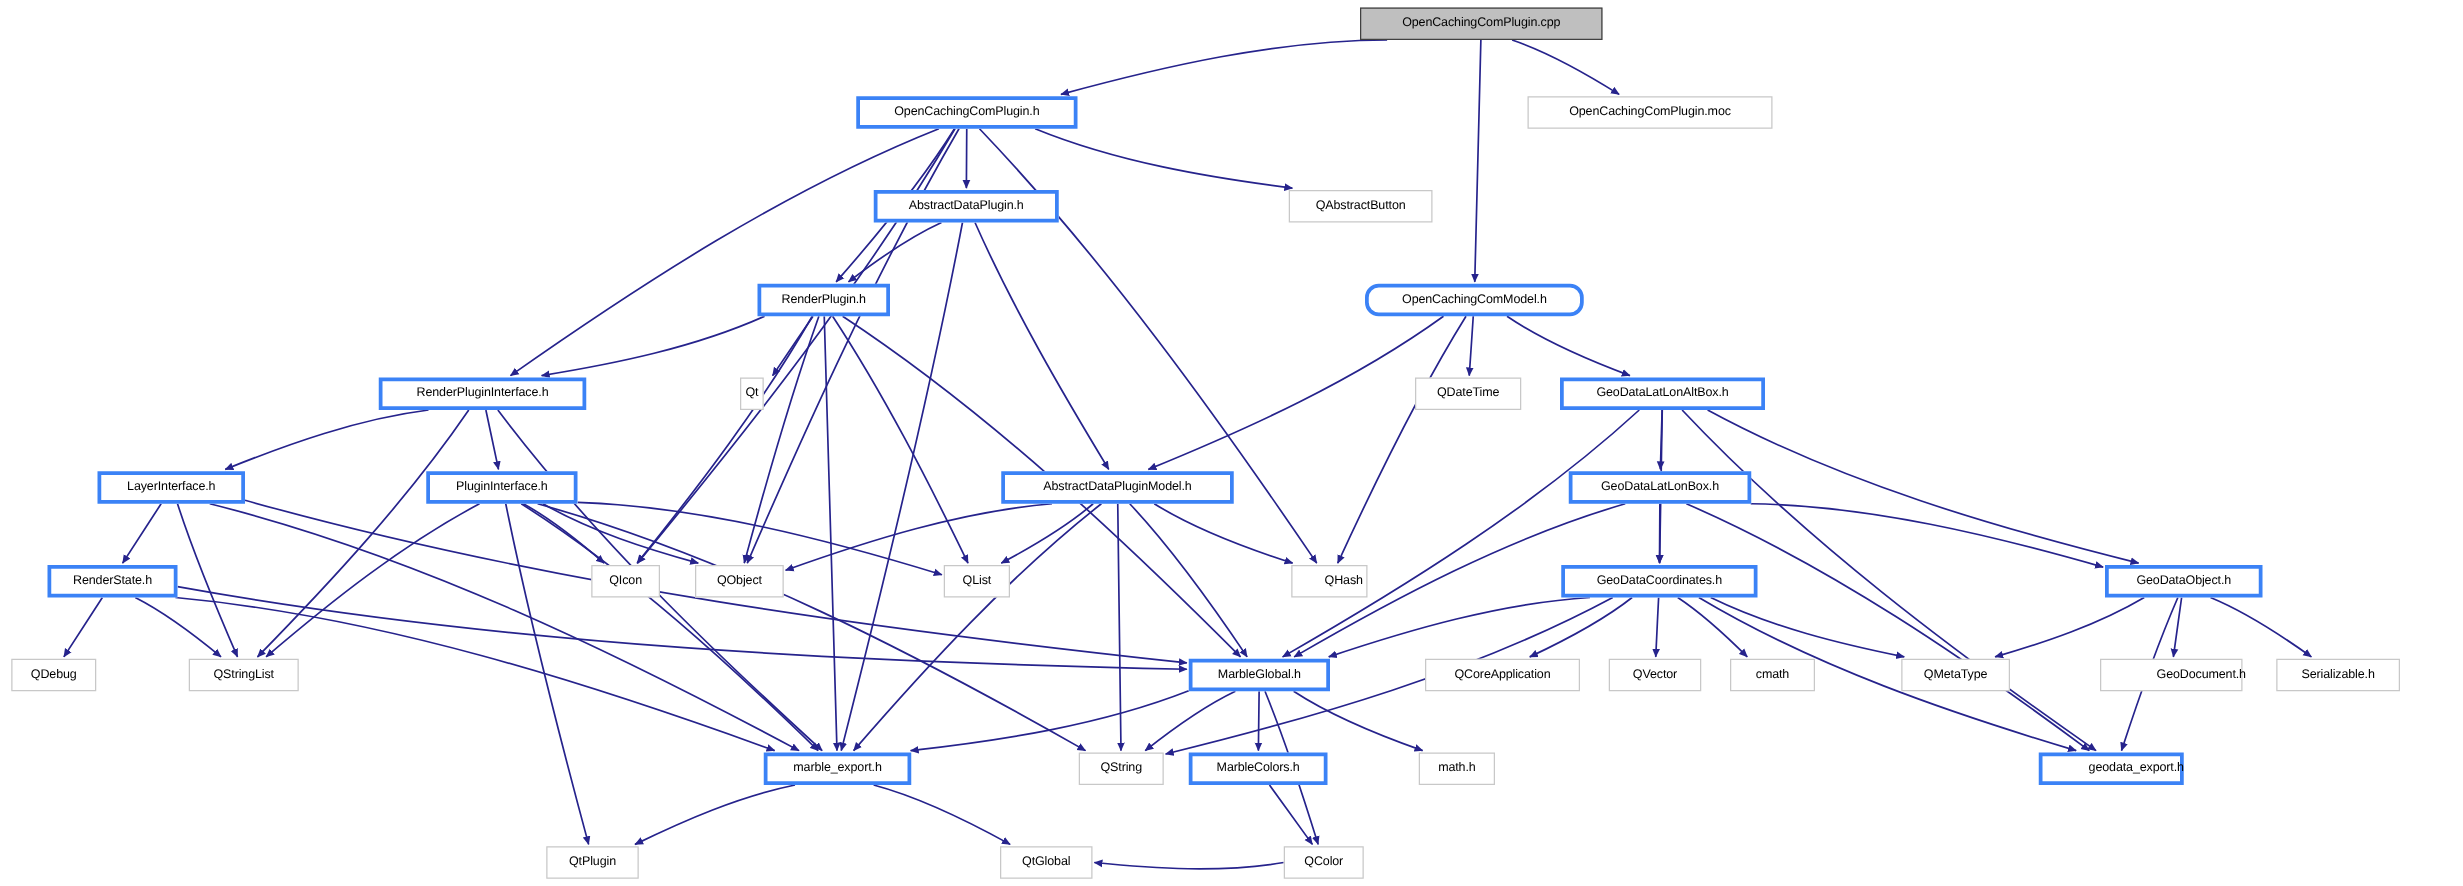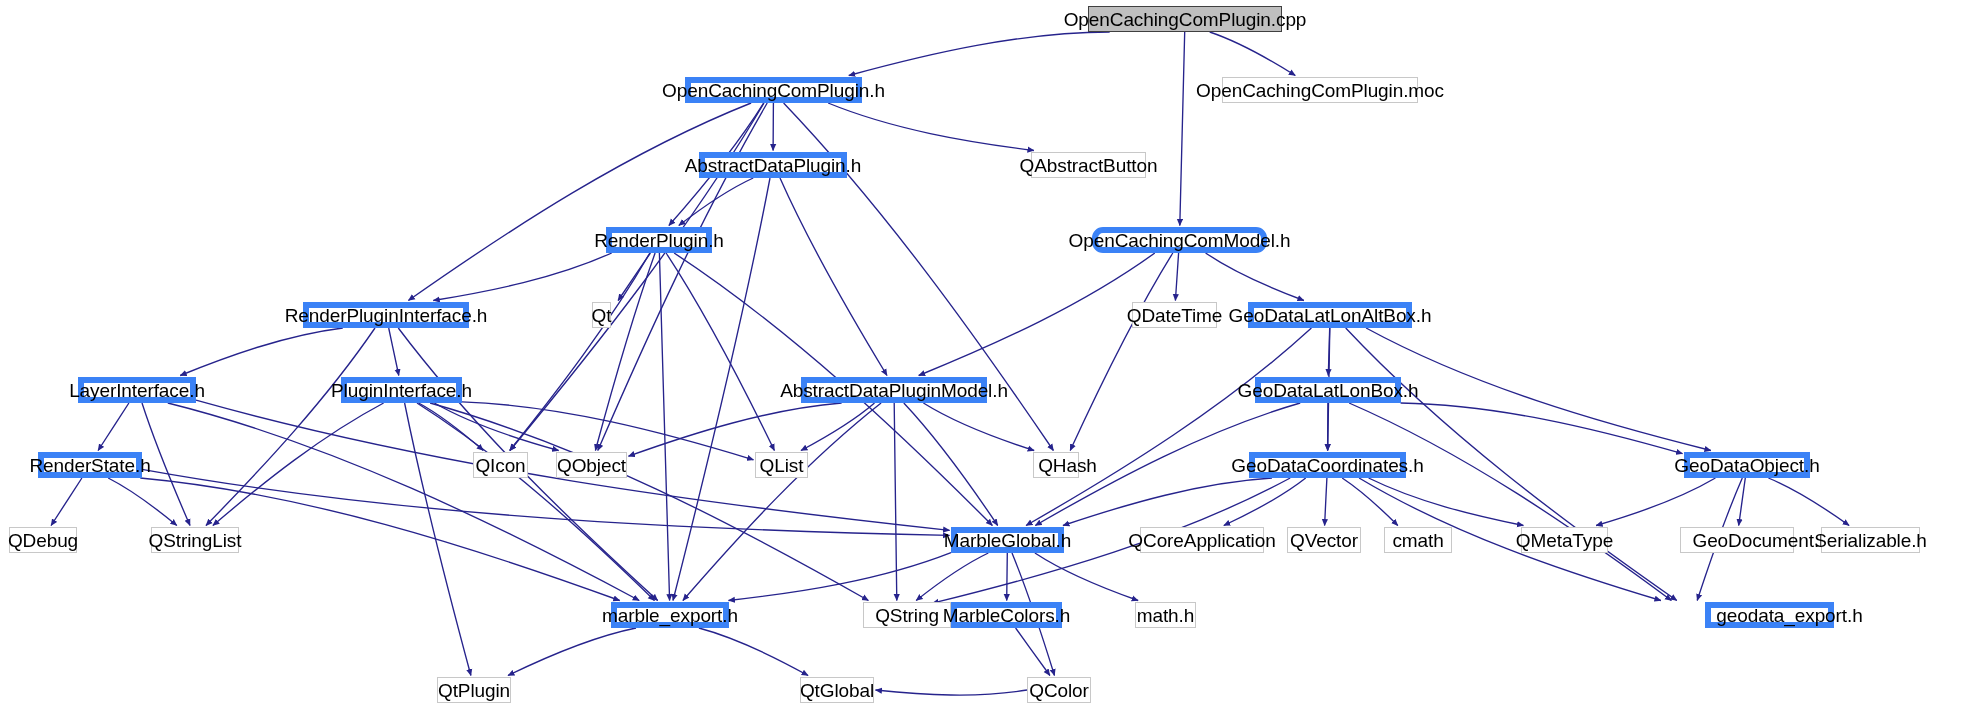--- a/index.html
+++ b/index.html
@@ -11,29 +11,29 @@
     font-family:"Liberation Sans","DejaVu Sans",sans-serif;
     overflow:hidden;
   }
   #edge-layer{position:absolute;left:0;top:0;width:1970px;height:709px;}
   .node{
     position:absolute;
     box-sizing:border-box;
     display:flex;align-items:center;justify-content:center;
     white-space:nowrap;
     height:26px;
-    font-size:19px;
+    font-size:10px;
     line-height:1;
     color:#000000;
     background:#ffffff;
     letter-spacing:-0.1px;
     z-index:5;
   }
   .node.lib{ border:1px solid #c8c8c8; }
-  .node.hdr{ border:6px solid #3b82f6; }
+  .node.hdr{ border:3px solid #3b82f6; }
   .node.root{ border:1px solid #404040; background:#bfbfbf; }
 </style>
 </head>
 <body>
 
 <div id="graph-root">
   <svg id="edge-layer" viewBox="0 0 1970 709" preserveAspectRatio="none">
     <defs>
       <marker id="arrow" viewBox="0 0 10 10" refX="9.2" refY="5" markerWidth="5.2" markerHeight="5.2" orient="auto-start-reverse">
         <path d="M 0 0.6 L 10 5 L 0 9.4 z" fill="#26238c"></path>
@@ -133,34 +133,34 @@
       <div class="node lib" style="left: 1132px; top: 302px; width: 85px;">QDateTime</div>
       <div class="node hdr" style="left: 1248px; top: 302px; width: 164px;">GeoDataLatLonAltBox.h</div>
       <div class="node hdr" style="left: 78px; top: 377px; width: 118px;">LayerInterface.h</div>
       <div class="node hdr" style="left: 341px; top: 377px; width: 121px;">PluginInterface.h</div>
       <div class="node hdr" style="left: 801px; top: 377px; width: 186px;">AbstractDataPluginModel.h</div>
       <div class="node hdr" style="left: 1255px; top: 377px; width: 146px;">GeoDataLatLonBox.h</div>
       <div class="node hdr" style="left: 38px; top: 452px; width: 104px;">RenderState.h</div>
       <div class="node lib" style="left: 473px; top: 452px; width: 55px;">QIcon</div>
       <div class="node lib" style="left: 556px; top: 452px; width: 71px;">QObject</div>
       <div class="node lib" style="left: 755px; top: 452px; width: 53px;">QList</div>
-      <div class="node lib" style="left: 1033px; top: 452px; width: 46px; padding-left: 23px;">QHash</div>
+      <div class="node lib" style="left: 1033px; top: 452px; width: 61px; padding-left: 23px;">QHash</div>
       <div class="node hdr" style="left: 1249px; top: 452px; width: 157px;">GeoDataCoordinates.h</div>
       <div class="node hdr" style="left: 1684px; top: 452px; width: 126px;">GeoDataObject.h</div>
       <div class="node lib" style="left: 9px; top: 527px; width: 68px;">QDebug</div>
       <div class="node lib" style="left: 151px; top: 527px; width: 88px;">QStringList</div>
       <div class="node hdr" style="left: 951px; top: 527px; width: 113px;">MarbleGlobal.h</div>
       <div class="node lib" style="left: 1140px; top: 527px; width: 124px;">QCoreApplication</div>
       <div class="node lib" style="left: 1287px; top: 527px; width: 74px;">QVector</div>
       <div class="node lib" style="left: 1384px; top: 527px; width: 68px;">cmath</div>
       <div class="node lib" style="left: 1521px; top: 527px; width: 87px;">QMetaType</div>
       <div class="node lib" style="left: 1680px; top: 527px; width: 114px; padding-left: 48px;">GeoDocument.h</div>
       <div class="node lib" style="left: 1821px; top: 527px; width: 99px;">Serializable.h</div>
       <div class="node hdr" style="left: 611px; top: 602px; width: 118px;">marble_export.h</div>
-      <div class="node lib" style="left: 863px; top: 602px; width: 88px; text-align: right;">QString</div>
+      <div class="node lib" style="left: 863px; top: 602px; width: 68px; text-align: right;">QString</div>
       <div class="node hdr" style="left: 951px; top: 602px; width: 111px;">MarbleColors.h</div>
       <div class="node lib" style="left: 1135px; top: 602px; width: 61px;">math.h</div>
-      <div class="node hdr" style="left: 1705px; top: 602px; width: 129px; padding-left: 40px;">geodata_export.h</div>
+      <div class="node hdr" style="left: 1631px; top: 602px; width: 116px; padding-left: 40px;">geodata_export.h</div>
       <div class="node lib" style="left: 437px; top: 677px; width: 74px;">QtPlugin</div>
       <div class="node lib" style="left: 800px; top: 677px; width: 74px;">QtGlobal</div>
       <div class="node lib" style="left: 1027px; top: 677px; width: 64px;">QColor</div>
     </div>
 </div>
 
 </body></html>

